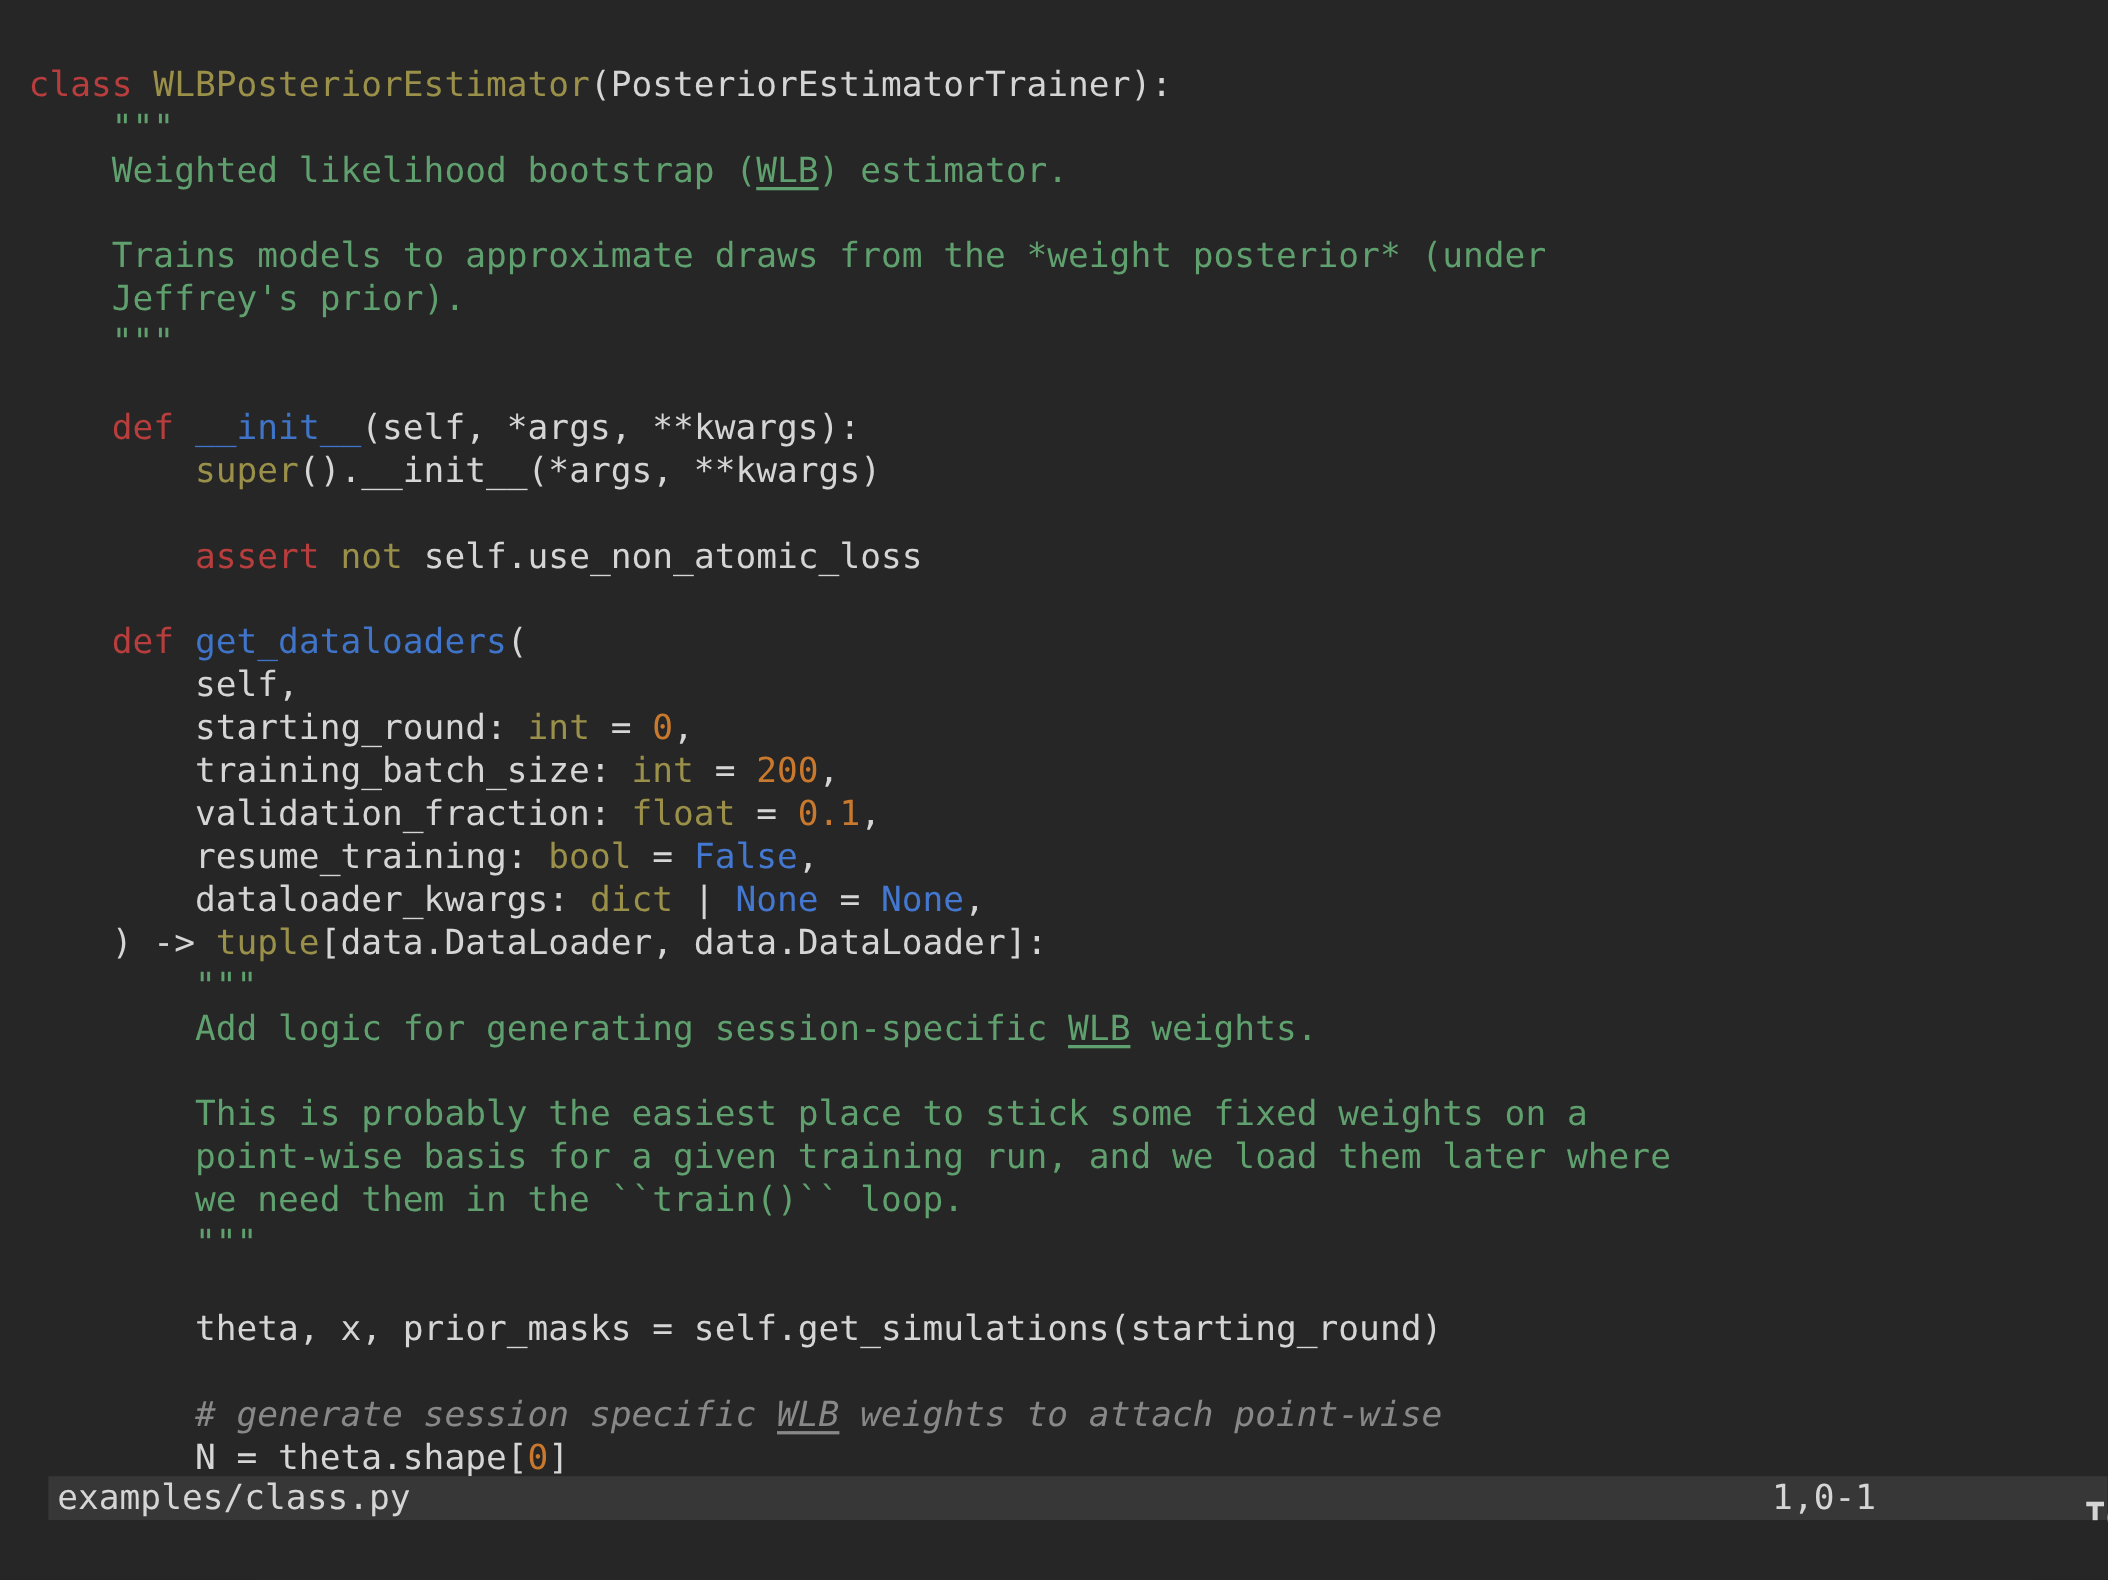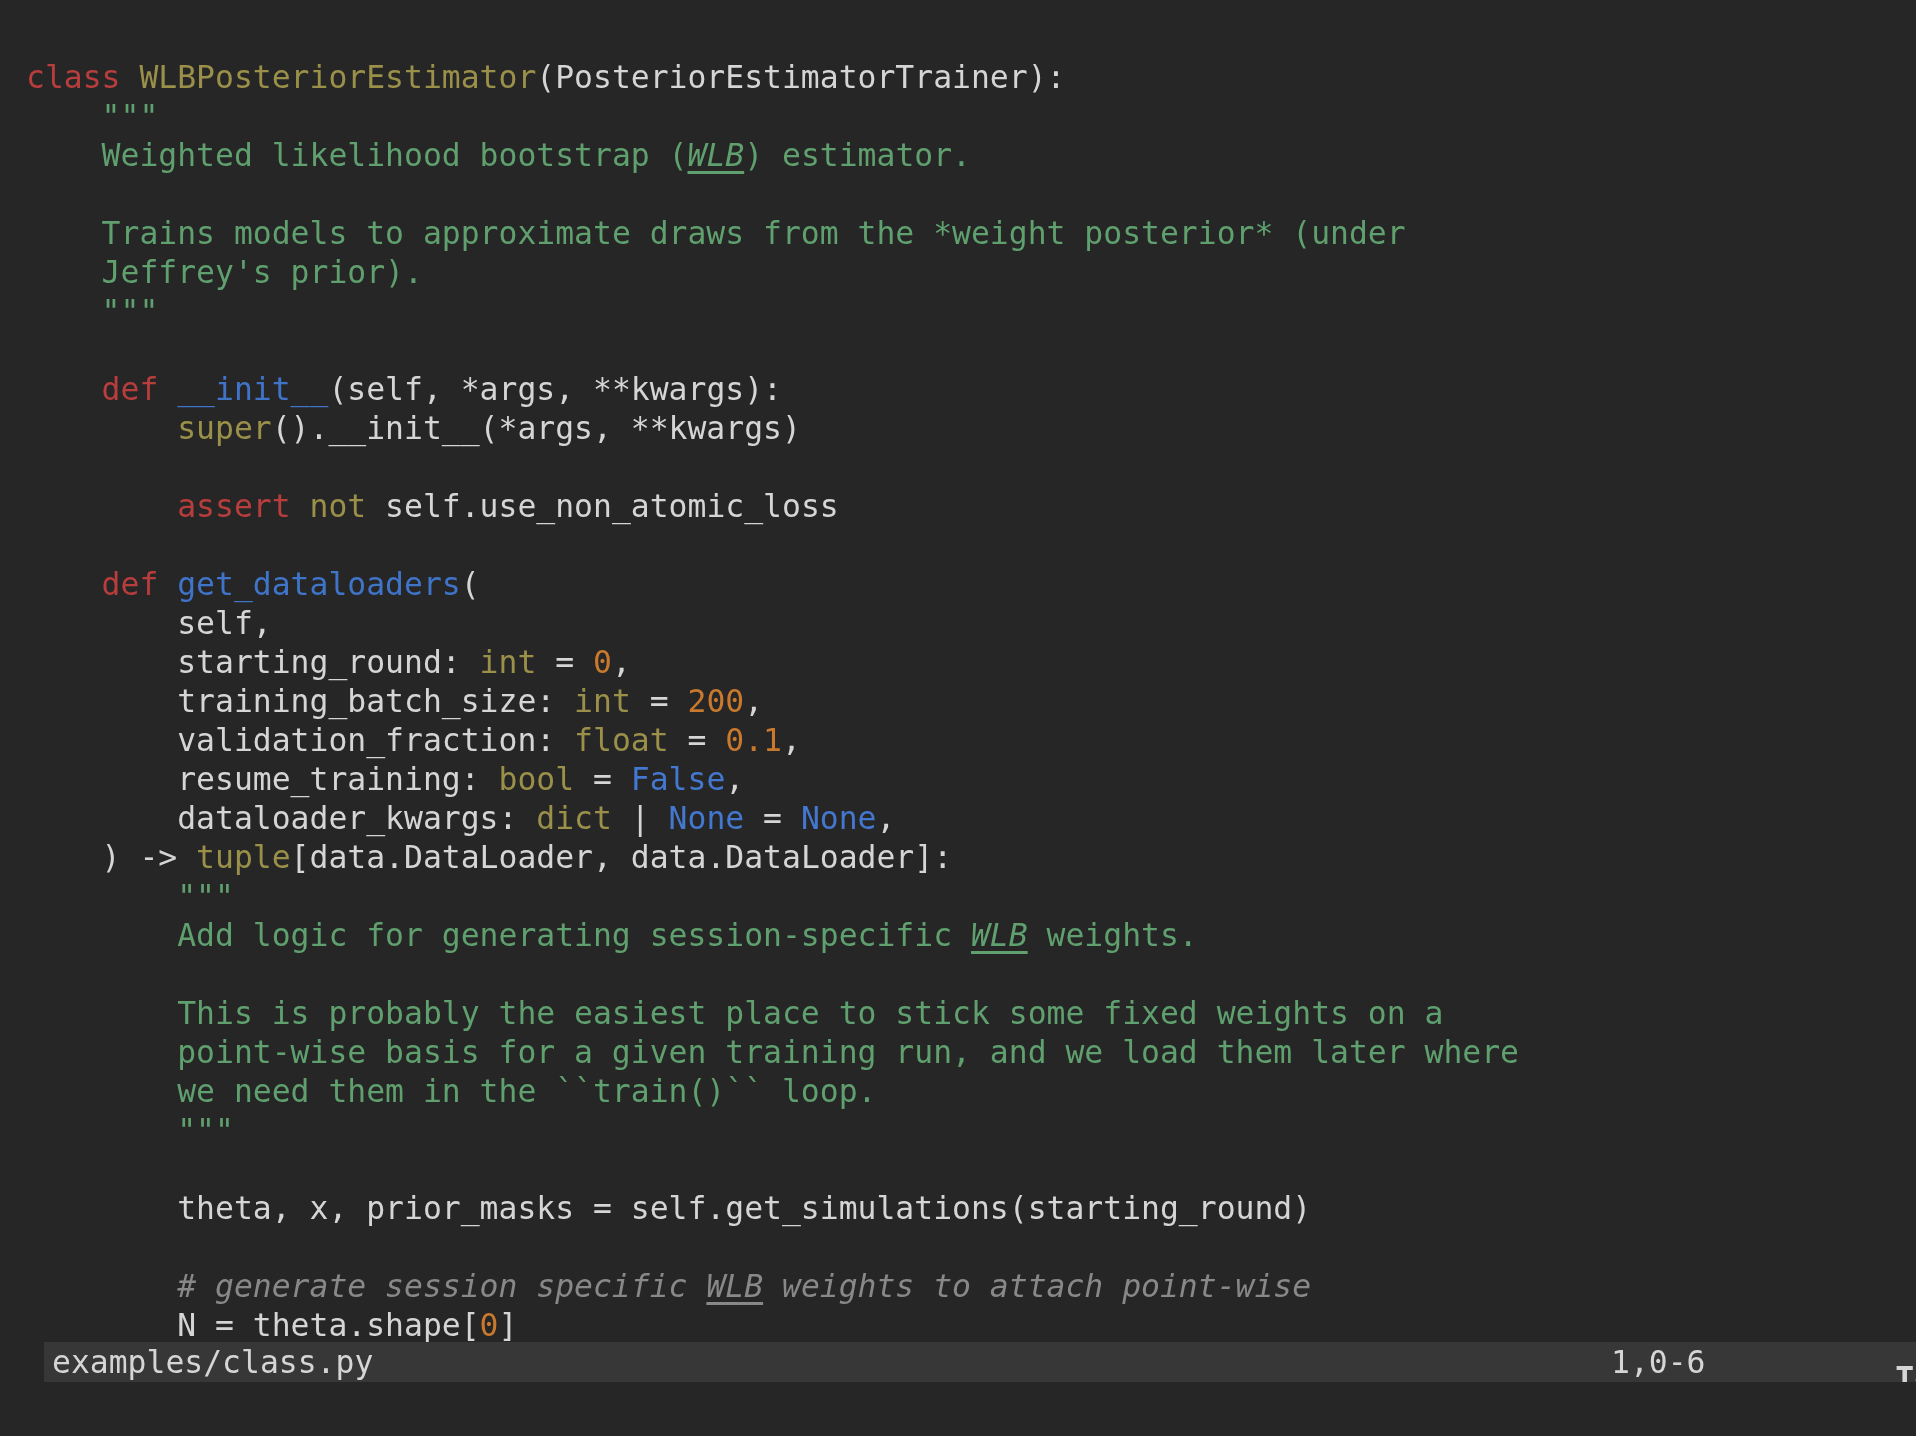--- a/index.html
+++ b/index.html
@@ -18,21 +18,21 @@
   }
   .line{min-height:39px;}
   .tok-txt {color:var(--text)}
   .tok-kw  {color:var(--keyword)}
   .tok-type{color:var(--type)}
   .tok-fn  {color:var(--function)}
   .tok-const{color:var(--constant)}
   .tok-str {color:var(--string)}
   .tok-num {color:var(--number)}
   .tok-cmt {color:var(--comment);font-style:italic}
-  .u{text-decoration:underline;text-decoration-thickness:3px;text-underline-offset:5px;font-style:italic;}
+  .u{text-decoration:underline;text-decoration-thickness:3px;text-underline-offset:5px;}
   .statusbar{
     position:absolute;left:0;top:1342px;width:1916px;height:40px;
     background:var(--statusbar_bg,#373737);
     color:var(--text,#d5d5d5);
     font-size:31.4px;line-height:40px;
     white-space:pre;
     margin-left:44px;
   }
   .statusbar .filename{position:absolute;left:8px;top:0;}
   .statusbar .ruler{position:absolute;left:1567px;top:0;}
@@ -43,18 +43,18 @@
   }
 </style>
 </head>
 <body>
 
 <div class="screen">
   <div class="editor"><div class="line"><span class="tok-kw">class</span><span class="tok-txt"> </span><span class="tok-type">WLBPosteriorEstimator</span><span class="tok-txt">(PosteriorEstimatorTrainer):</span></div><div class="line">    <span class="tok-str">"""</span></div><div class="line">    <span class="tok-str">Weighted likelihood bootstrap (</span><span class="tok-str u">WLB</span><span class="tok-str">) estimator.</span></div><div class="line"></div><div class="line">    <span class="tok-str">Trains models to approximate draws from the *weight posterior* (under</span></div><div class="line">    <span class="tok-str">Jeffrey's prior).</span></div><div class="line">    <span class="tok-str">"""</span></div><div class="line"></div><div class="line">    <span class="tok-kw">def</span><span class="tok-txt"> </span><span class="tok-fn">__init__</span><span class="tok-txt">(self, *args, **kwargs):</span></div><div class="line">        <span class="tok-type">super</span><span class="tok-txt">().__init__(*args, **kwargs)</span></div><div class="line"></div><div class="line">        <span class="tok-kw">assert</span><span class="tok-txt"> </span><span class="tok-type">not</span><span class="tok-txt"> self.use_non_atomic_loss</span></div><div class="line"></div><div class="line">    <span class="tok-kw">def</span><span class="tok-txt"> </span><span class="tok-fn">get_dataloaders</span><span class="tok-txt">(</span></div><div class="line">        <span class="tok-txt">self,</span></div><div class="line">        <span class="tok-txt">starting_round: </span><span class="tok-type">int</span><span class="tok-txt"> = </span><span class="tok-num">0</span><span class="tok-txt">,</span></div><div class="line">        <span class="tok-txt">training_batch_size: </span><span class="tok-type">int</span><span class="tok-txt"> = </span><span class="tok-num">200</span><span class="tok-txt">,</span></div><div class="line">        <span class="tok-txt">validation_fraction: </span><span class="tok-type">float</span><span class="tok-txt"> = </span><span class="tok-num">0.1</span><span class="tok-txt">,</span></div><div class="line">        <span class="tok-txt">resume_training: </span><span class="tok-type">bool</span><span class="tok-txt"> = </span><span class="tok-const">False</span><span class="tok-txt">,</span></div><div class="line">        <span class="tok-txt">dataloader_kwargs: </span><span class="tok-type">dict</span><span class="tok-txt"> | </span><span class="tok-const">None</span><span class="tok-txt"> = </span><span class="tok-const">None</span><span class="tok-txt">,</span></div><div class="line">    <span class="tok-txt">) -&gt; </span><span class="tok-type">tuple</span><span class="tok-txt">[data.DataLoader, data.DataLoader]:</span></div><div class="line">        <span class="tok-str">"""</span></div><div class="line">        <span class="tok-str">Add logic for generating session-specific </span><span class="tok-str u">WLB</span><span class="tok-str"> weights.</span></div><div class="line"></div><div class="line">        <span class="tok-str">This is probably the easiest place to stick some fixed weights on a</span></div><div class="line">        <span class="tok-str">point-wise basis for a given training run, and we load them later where</span></div><div class="line">        <span class="tok-str">we need them in the ``train()`` loop.</span></div><div class="line">        <span class="tok-str">"""</span></div><div class="line"></div><div class="line">        <span class="tok-txt">theta, x, prior_masks = self.get_simulations(starting_round)</span></div><div class="line"></div><div class="line">        <span class="tok-cmt"># generate session specific </span><span class="tok-cmt u">WLB</span><span class="tok-cmt"> weights to attach point-wise</span></div><div class="line">        <span class="tok-txt">N = theta.shape[</span><span class="tok-num">0</span><span class="tok-txt">]</span></div></div>
 
   <div class="statusbar">
     <span class="filename">examples/class.py</span>
-    <span class="ruler">1,0-6</span>
+    <span class="ruler">1,0-1</span>
     <span class="scrollpos">Top</span>
   </div>
 
   <div class="cmdline"></div>
 </div>
 
 </body></html>

